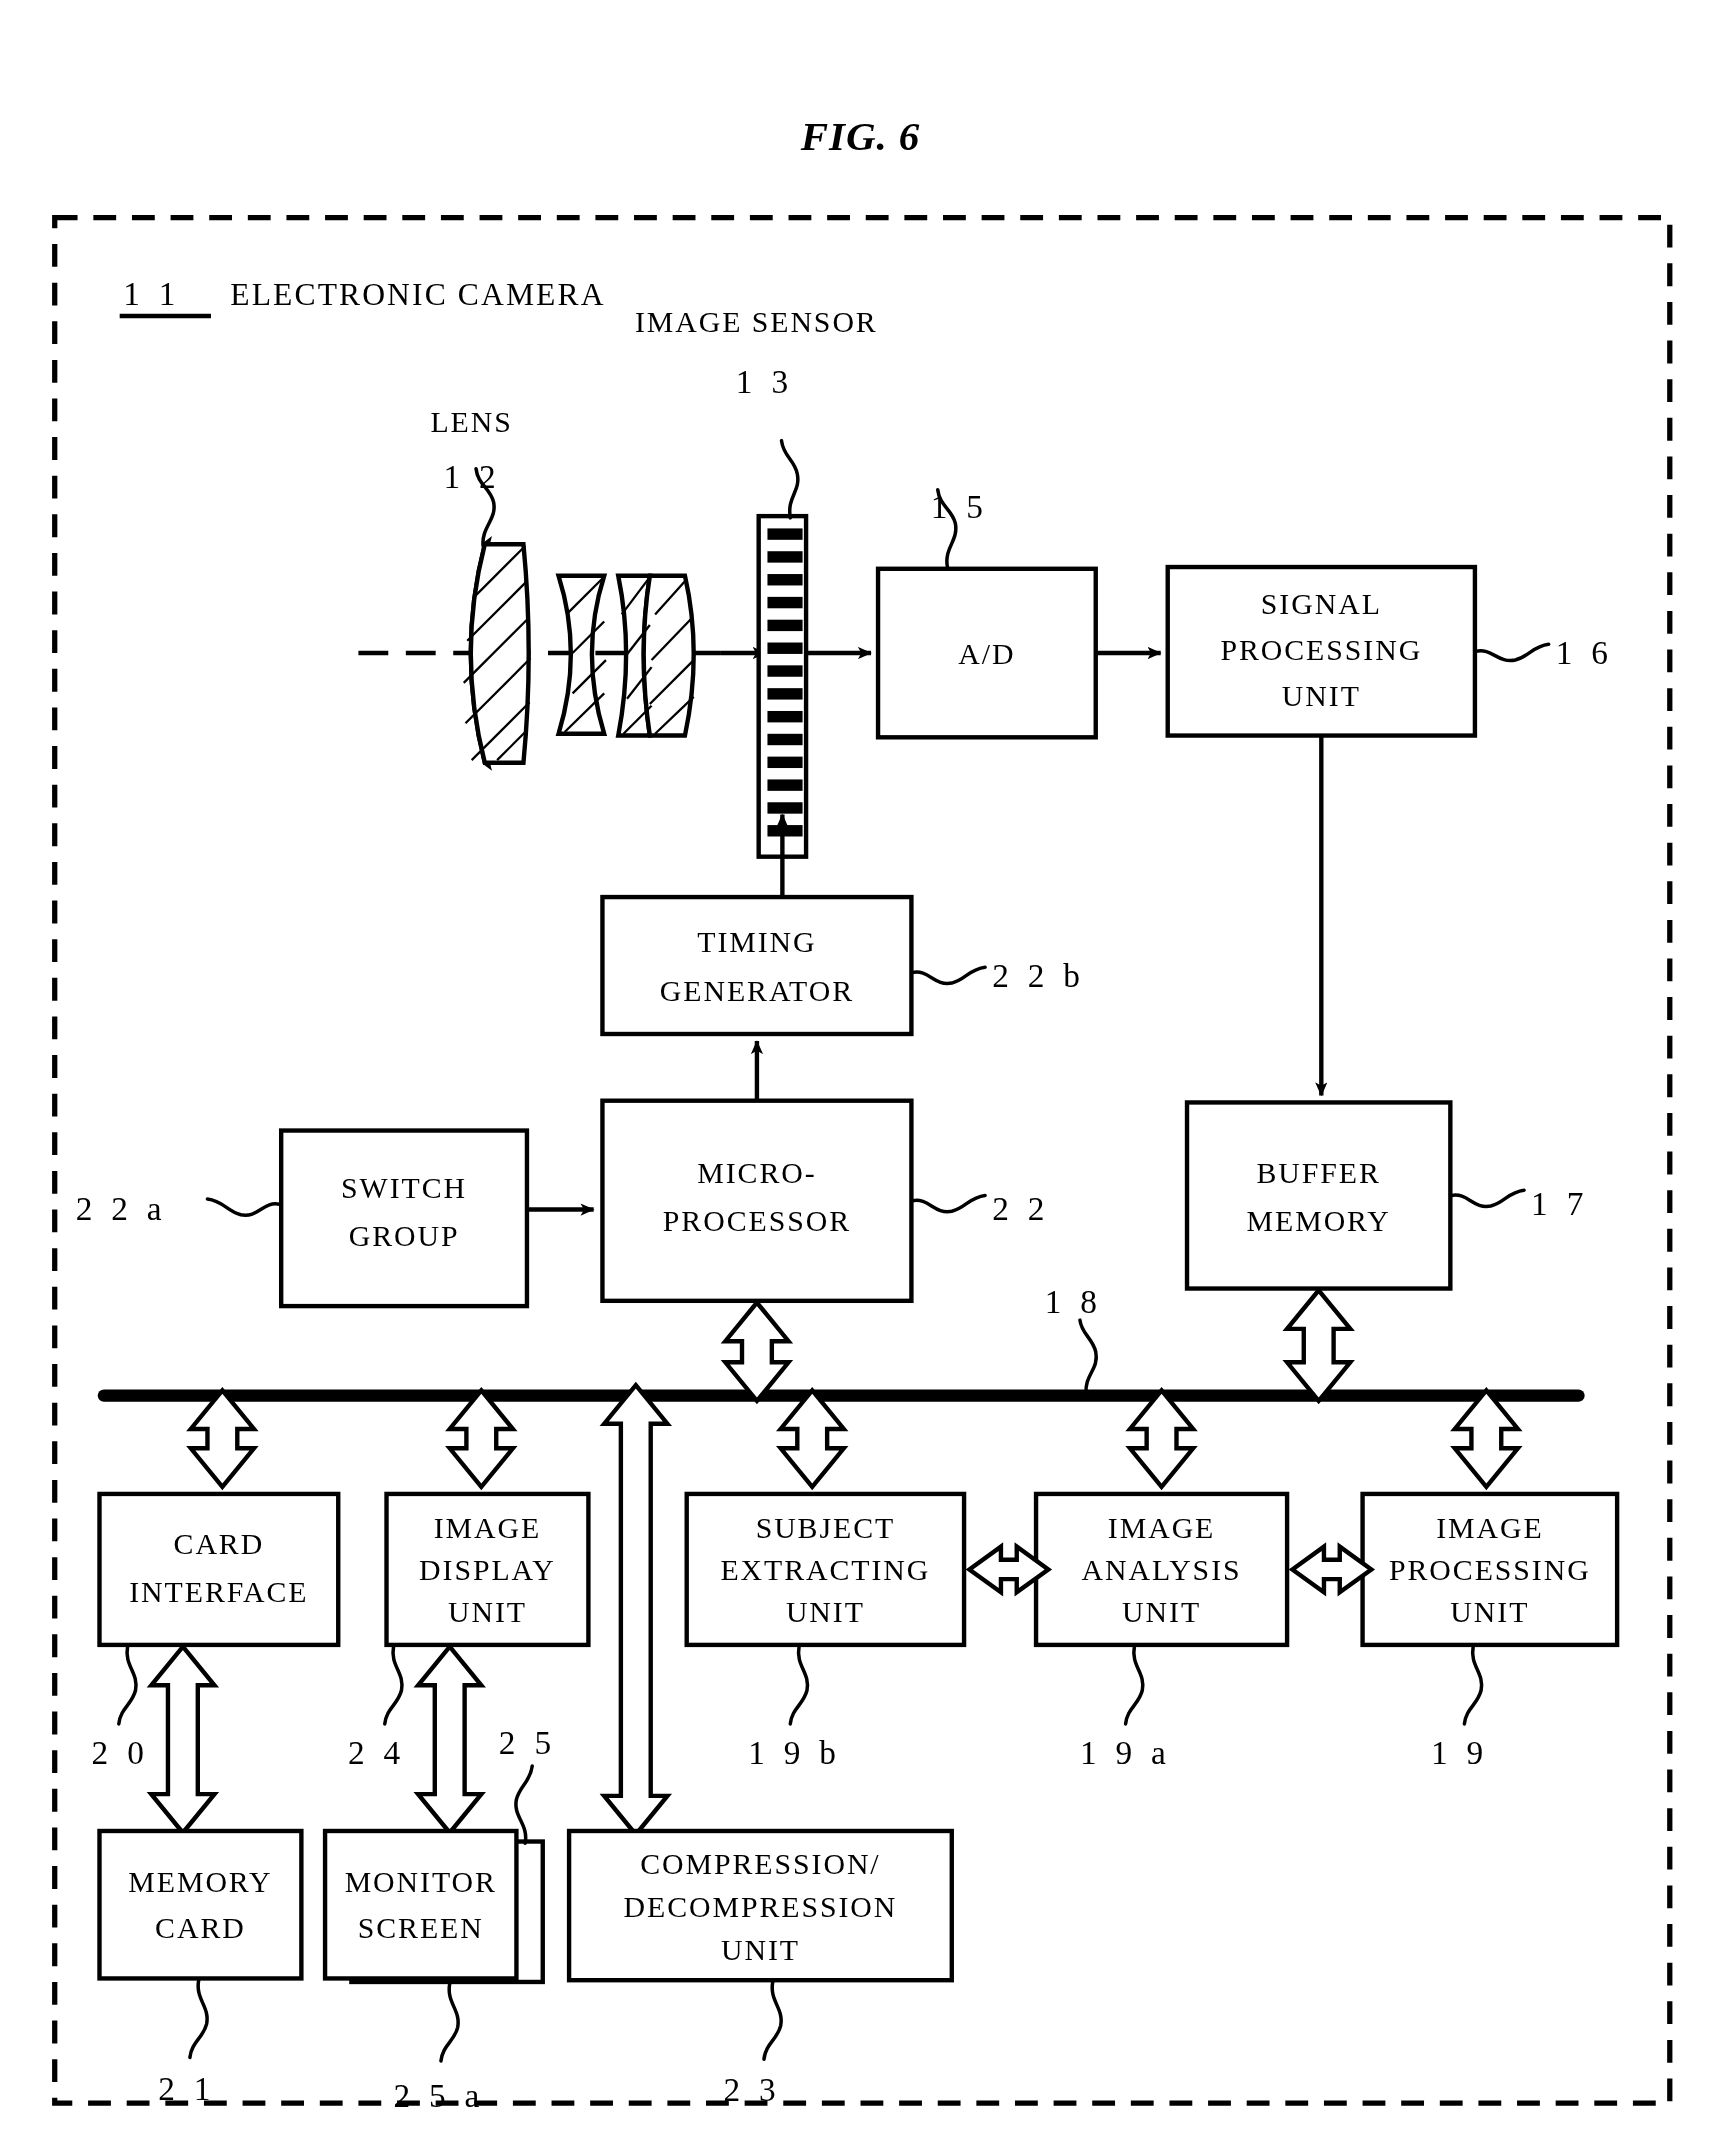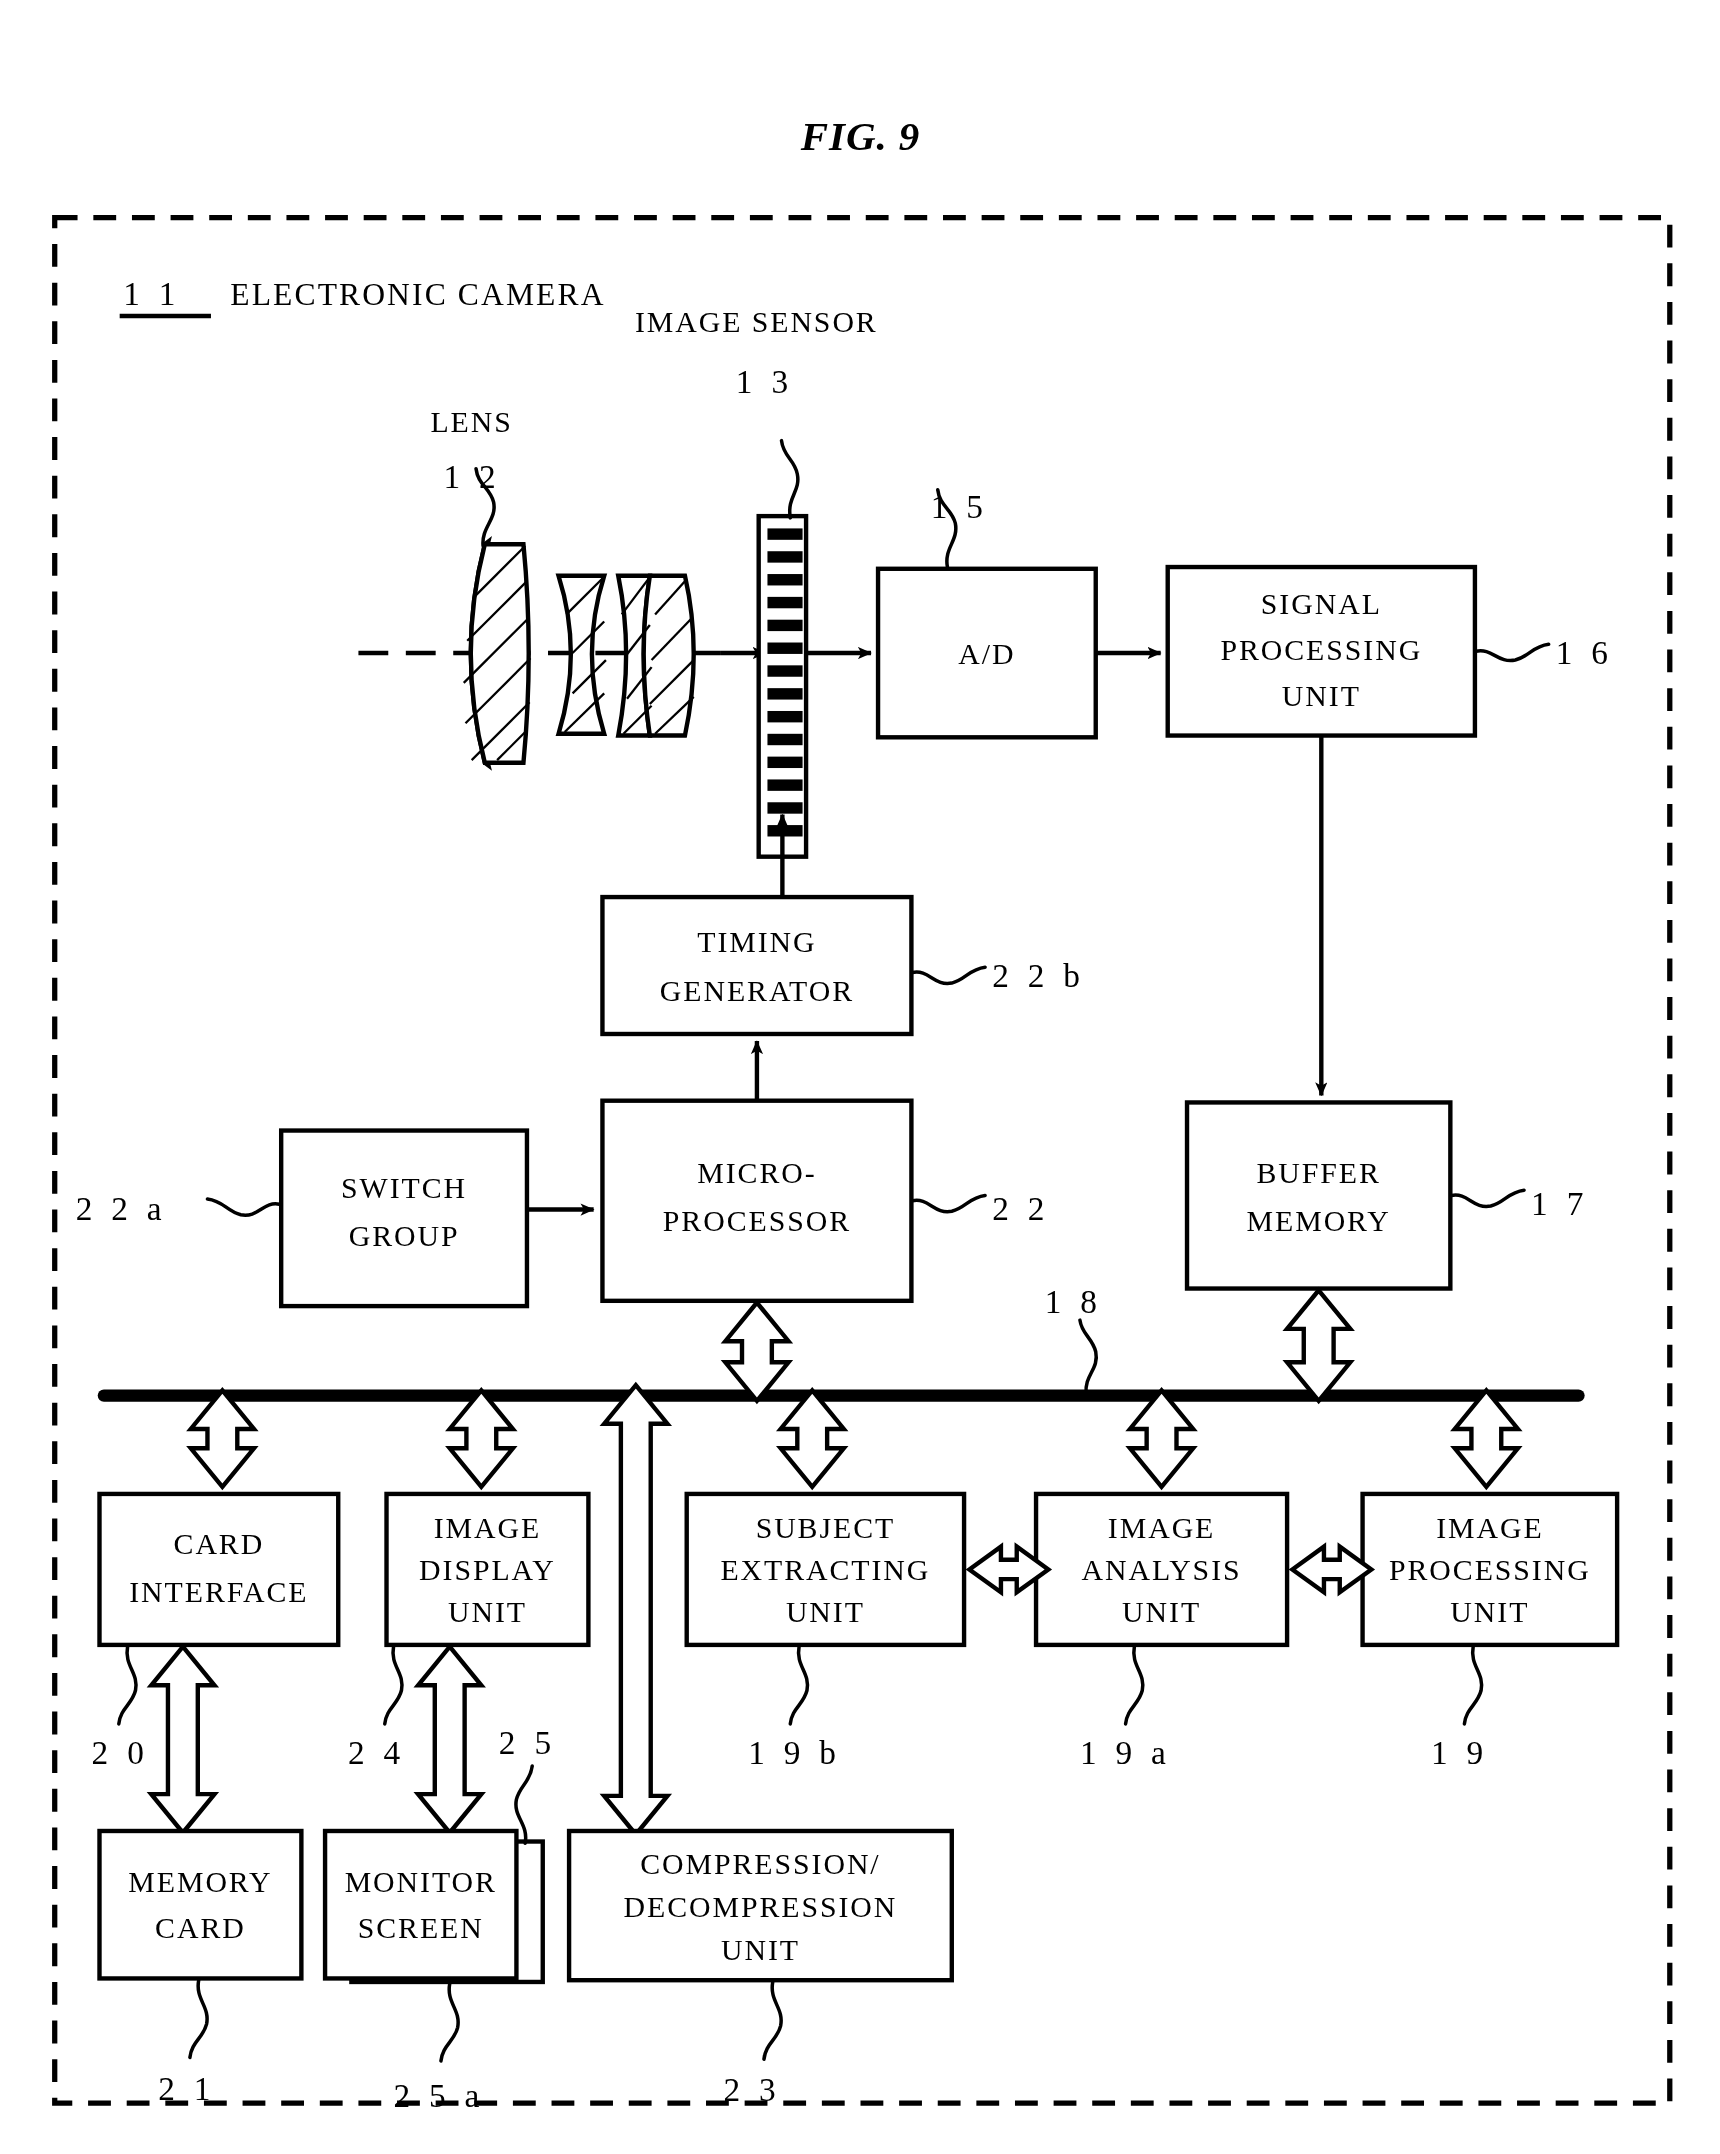--- a/index.html
+++ b/index.html
@@ -23,21 +23,21 @@
   .hollow{fill:#fff;stroke:#000;stroke-width:5;stroke-linejoin:miter;}
   .bus{stroke:#000;stroke-width:14;stroke-linecap:round;}
   .dashborder{fill:none;stroke:#000;stroke-width:6;stroke-dasharray:26 18;}
   .opticaxis{stroke:#000;stroke-width:5;fill:none;stroke-dasharray:34 20;}
 </style>
 </head>
 <body>
 
 <div id="root">
 
-  <div class="fig-title">FIG. 9</div>
+  <div class="fig-title">FIG. 6</div>
 
   <svg viewBox="0 0 1960 2454">
     <defs>
       <marker id="solidArrow" markerWidth="16" markerHeight="14" refX="15" refY="7" orient="auto" markerUnits="userSpaceOnUse">
         <path d="M0,0 L16,7 L0,14 L4,7 Z" fill="#000"></path>
       </marker>
     </defs>
 
     <rect class="dashborder" x="62" y="248" width="1840" height="2148"></rect>
 

